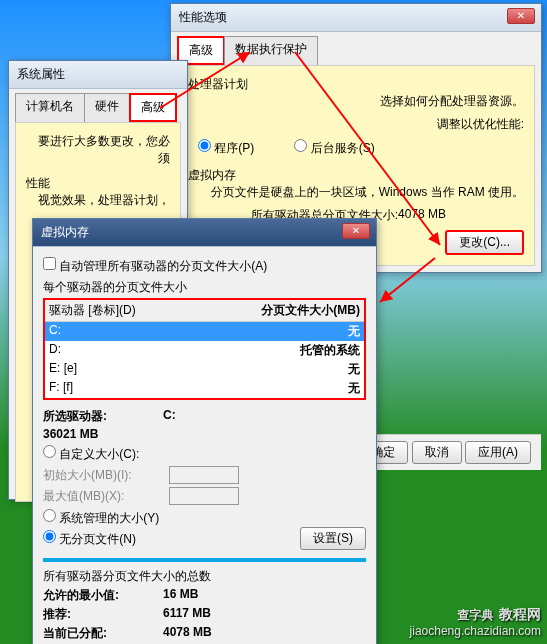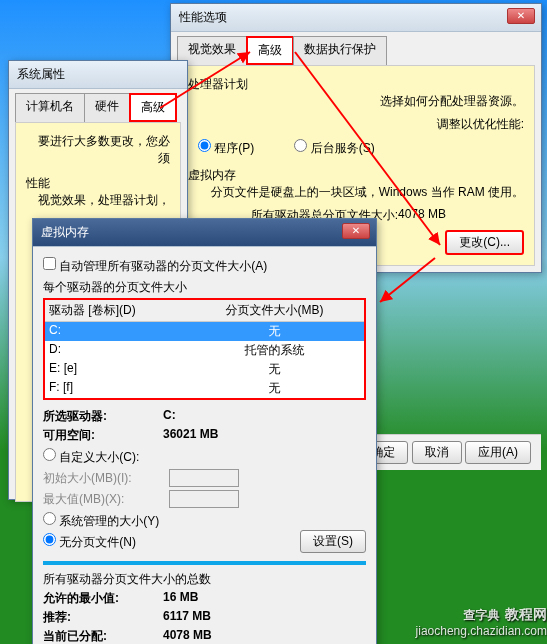--- a/index.html
+++ b/index.html
@@ -14,41 +14,40 @@
 .indent { margin-left: 10px; margin-bottom: 6px; text-align: right; }
 .radio-row { display: flex; gap: 40px; margin: 6px 0 6px 10px; }
 .btn { background: linear-gradient(to bottom, #fff, #e0e0e0); border: 1px solid #888; padding: 2px 12px; border-radius: 3px; display: inline-block; }
 .btn-row { text-align: right; padding: 6px 10px; }
 .highlight-red { border: 2px solid red !important; }
 .drive-list { border: 1px solid #7a7a7a; background: #fff; margin: 2px 0 8px; }
 .drive-header { display: flex; background: #f0f0f0; border-bottom: 1px solid #ccc; padding: 2px 4px; }
 .drive-row { display: flex; padding: 1px 4px; }
 .drive-row.sel { background: #3399ff; color: #fff; }
 .col1 { width: 140px; }
-.col2 { flex: 1; text-align: center; }
+.col2 { flex: 1; text-align: right; font-weight: bold; }
 .field-row { display: flex; align-items: center; margin: 3px 0; gap: 6px; }
 .field-row label { width: 120px; }
 .field-row input[type=text] { width: 70px; border: 1px solid #999; padding: 1px; }
 .disabled { color: #888; }
 .kv { display: flex; margin: 2px 0; font-weight: bold; }
 .kv .k { width: 120px; }
-.watermark { position: absolute; right: 0; bottom: 6px; color: rgba(255,255,255,0.85); text-shadow: 1px 1px 2px #000; font-size: 14px; text-align: right; }
+.watermark { position: absolute; right: 6px; bottom: 6px; color: rgba(255,255,255,0.85); text-shadow: 1px 1px 2px #000; font-size: 14px; text-align: right; }
 .watermark .big { font-size: 20px; font-weight: bold; }
 svg.arrow-svg { position: absolute; top: 0; left: 0; width: 547px; height: 644px; pointer-events: none; }
 </style>
 </head>
 <body>
 
 <div class="window" style="left:170px; top:3px; width:372px;">
   <div class="titlebar">
     <span>性能选项</span>
     <span class="close">✕</span>
   </div>
   <div class="tabs">
-    <div class="tab inactive">视觉效果</div>
     <div class="tab highlight-red">高级</div>
     <div class="tab inactive">数据执行保护</div>
   </div>
   <div class="content">
     <div style="margin-bottom:10px;">
       <div>处理器计划</div>
       <div class="indent">选择如何分配处理器资源。</div>
       <div class="indent">调整以优化性能:</div>
       <div class="radio-row">
         <label><input type="radio" checked="" style=""> <span>程序(P)</span></label>
@@ -120,21 +119,20 @@
       <div class="drive-row">
           <span class="col1">F:    [f]</span>
           <span class="col2">无</span>
         </div>
     </div>
     <div class="kv">
         <span class="k">所选驱动器:</span>
         <span>C:</span>
       </div>
     <div class="kv">
-        <span class="k">可用空间:</span>
         <span>36021 MB</span>
       </div>
     <div style="margin:4px 0;">
       <label><input type="radio" name="pf" style=""> <span>自定义大小(C):</span></label>
       <div class="field-row disabled">
           <label>初始大小(MB)(I):</label>
           <input type="text" disabled="" style="">
         </div>
       <div class="field-row disabled">
           <label>最大值(MB)(X):</label>

